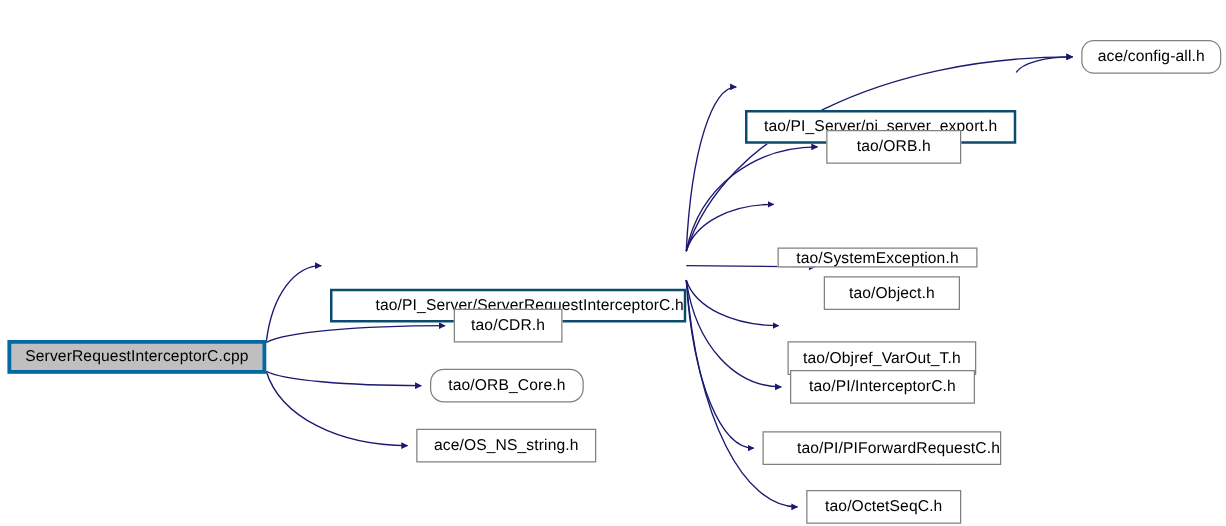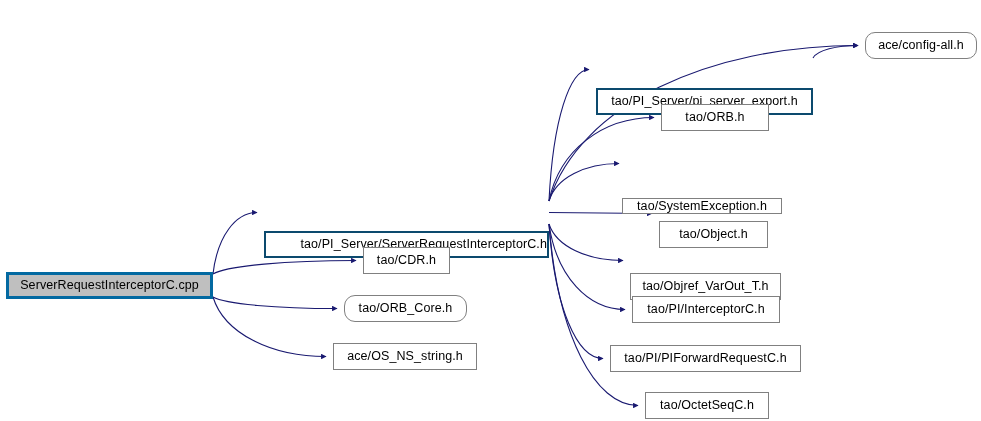--- a/index.html
+++ b/index.html
@@ -106,21 +106,21 @@
       </div>
       <div class="gnode" style="left: 659px; top: 185px; width: 109px; height: 27px; margin-top: 36px;">
         <span>tao/Object.h</span>
       </div>
       <div class="gnode" style="left: 630px; top: 247px; width: 151px; height: 27px; margin-top: 26px;">
         <span>tao/Objref_VarOut_T.h</span>
       </div>
       <div class="gnode" style="left: 632px; top: 296px; width: 148px; height: 27px;">
         <span>tao/PI/InterceptorC.h</span>
       </div>
-      <div class="gnode" style="left: 610px; top: 345px; width: 191px; height: 27px;">
+      <div class="gnode" style="left: 610px; top: 345px; width: 191px; height: 27px; justify-content: flex-end;">
         <span>tao/PI/PIForwardRequestC.h</span>
       </div>
       <div class="gnode" style="left: 645px; top: 392px; width: 124px; height: 27px;">
         <span>tao/OctetSeqC.h</span>
       </div>
     </div>
 
 </div>
 
 </body></html>

